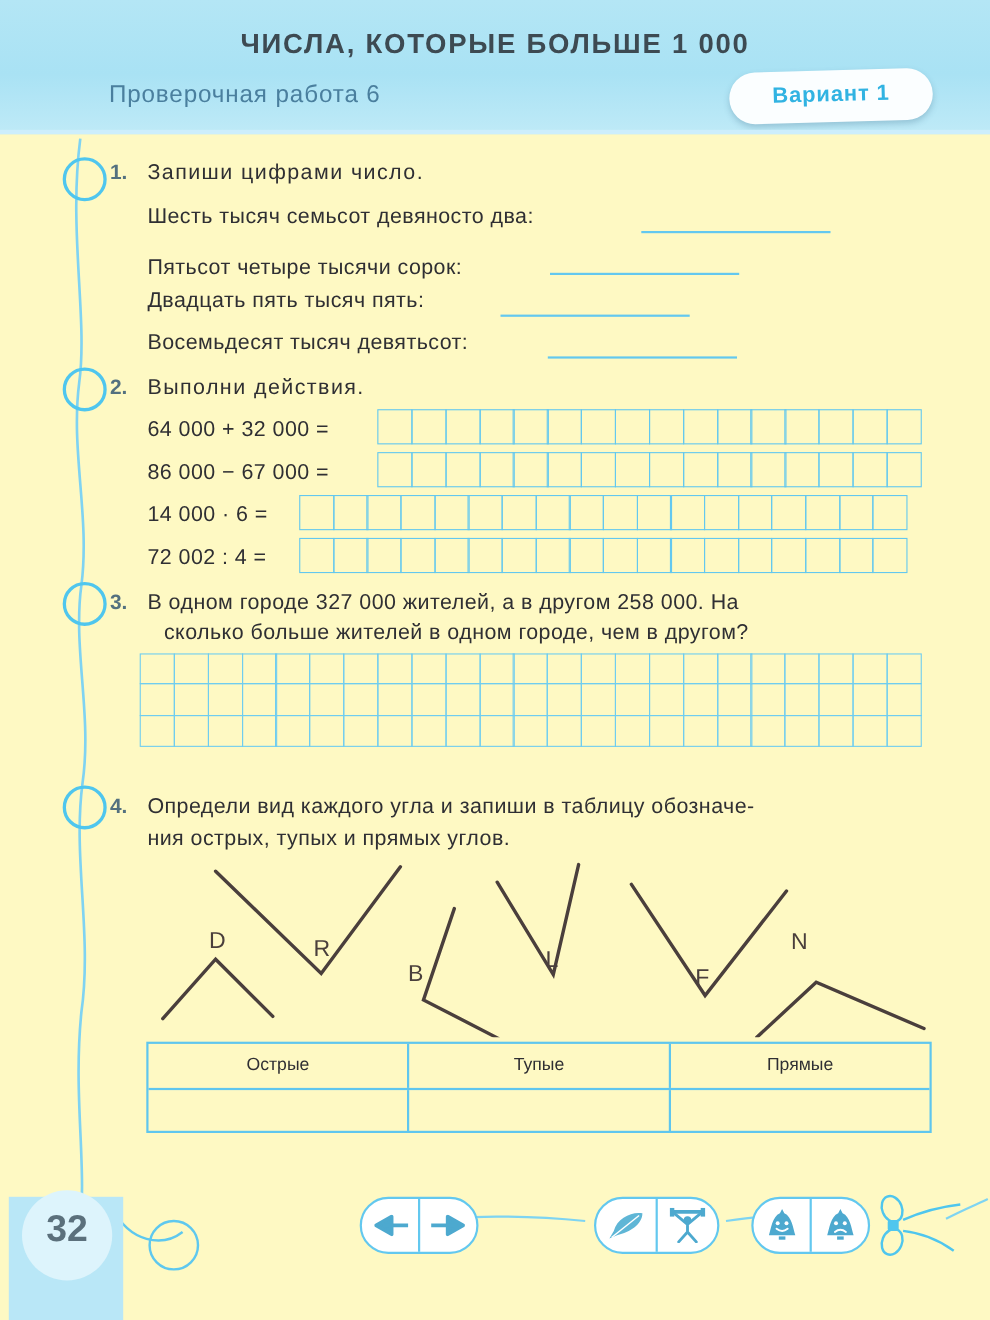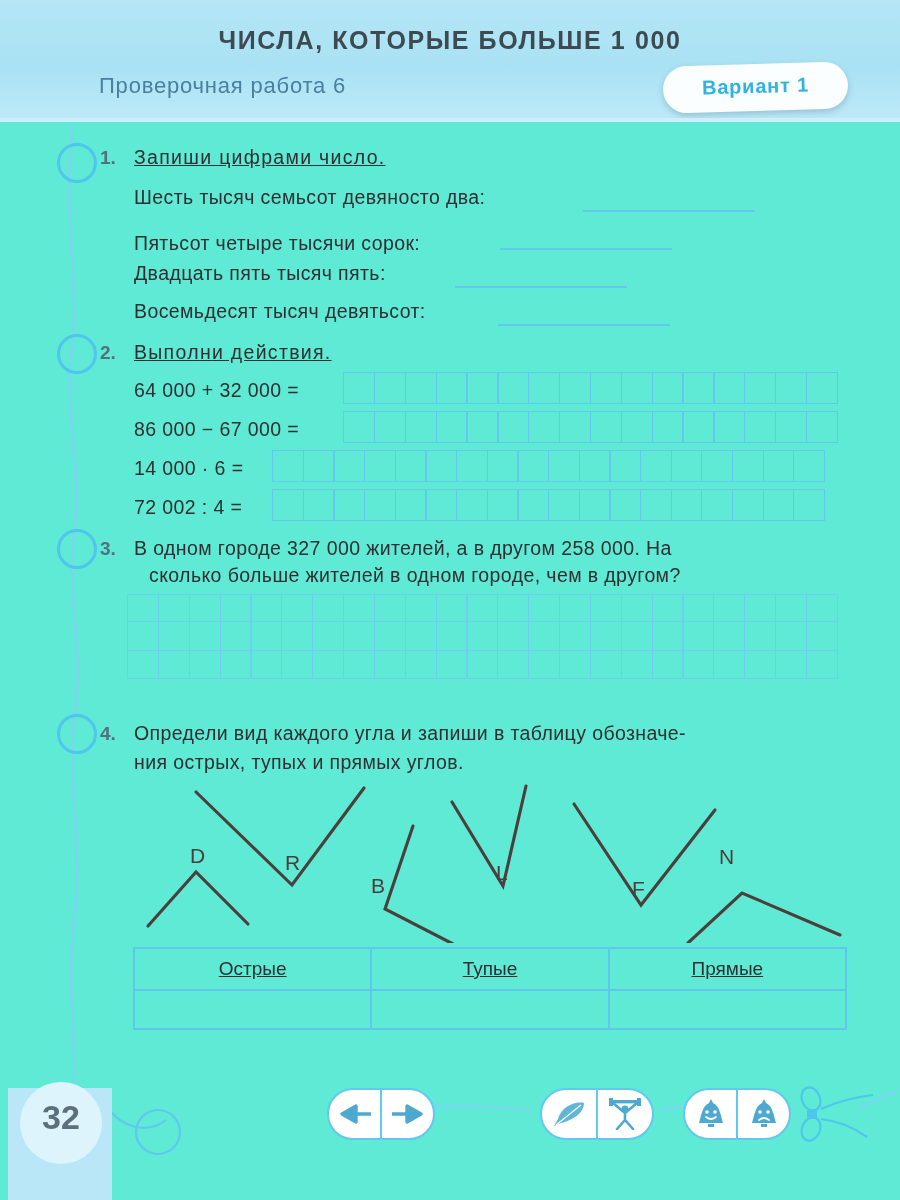--- a/index.html
+++ b/index.html
@@ -2,21 +2,21 @@
 <html><head>
 <meta charset="utf-8">
 <style>
   html,body{margin:0;padding:0;}
   body{
     width:900px;height:1200px;
     background:#ffffff;
     font-family:"Liberation Sans", sans-serif;
     position:relative;overflow:hidden;
   }
-  .page{position:absolute;inset:0;background:#5eead4;padding-left:18px;}
+  .page{position:absolute;inset:0;background:#fef9c3;padding-left:18px;}
 
   
   .header-band{
     position:absolute;left:0;top:0;width:900px;height:122px;
     background:linear-gradient(180deg,#b4e6f5 0%,#a9e2f4 55%,#bfeaf7 100%);
   }
   .header-band:after{
     content:"";position:absolute;left:0;bottom:0;width:900px;height:4px;
     background:#cdeefb;
   }
@@ -49,21 +49,21 @@
   }
 
   
   .tnum{
     position:absolute;font-size:19px;font-weight:bold;color:#53707f;
   }
   .ttext{
     position:absolute;font-size:19.5px;color:#2f2f33;letter-spacing:.4px;
     white-space:nowrap;
   }
-  .ttext.wide{letter-spacing:1.3px;text-decoration:underline;}
+  .ttext.wide{letter-spacing:1.3px;}
 
   
   .rule{position:absolute;height:2px;background:#63c8ef;}
 
   
   .gridbox{position:absolute;box-sizing:border-box;display:flex;}
   .gridbox .cell{
     box-sizing:border-box;
     border:1.3px solid #63c8ef;
     margin-left:-1.3px;
@@ -87,21 +87,21 @@
 
   
   .cls-table{
     position:absolute;left:133px;top:947px;width:714px;height:83px;
     box-sizing:border-box;border:2.2px solid #5fc6ee;
   }
   .cls-table .hrow,.cls-table .brow{display:flex;height:50%;}
   .cls-table .brow{border-top:2.2px solid #5fc6ee;}
   .cls-table .cellh{
     flex:1;display:flex;align-items:center;justify-content:center;
-    font-size:19px;color:#2f2f33;box-sizing:border-box;text-decoration:underline;
+    font-size:16px;color:#2f2f33;box-sizing:border-box;
   }
   .cls-table .cellh + .cellh{border-left:2.2px solid #5fc6ee;}
   .cls-table .cellb{flex:1;box-sizing:border-box;}
   .cls-table .cellb + .cellb{border-left:2.2px solid #5fc6ee;}
 
   
   .page-sq{
     position:absolute;left:8px;top:1088px;width:104px;height:112px;
     background:#b9e7f7;
   }

